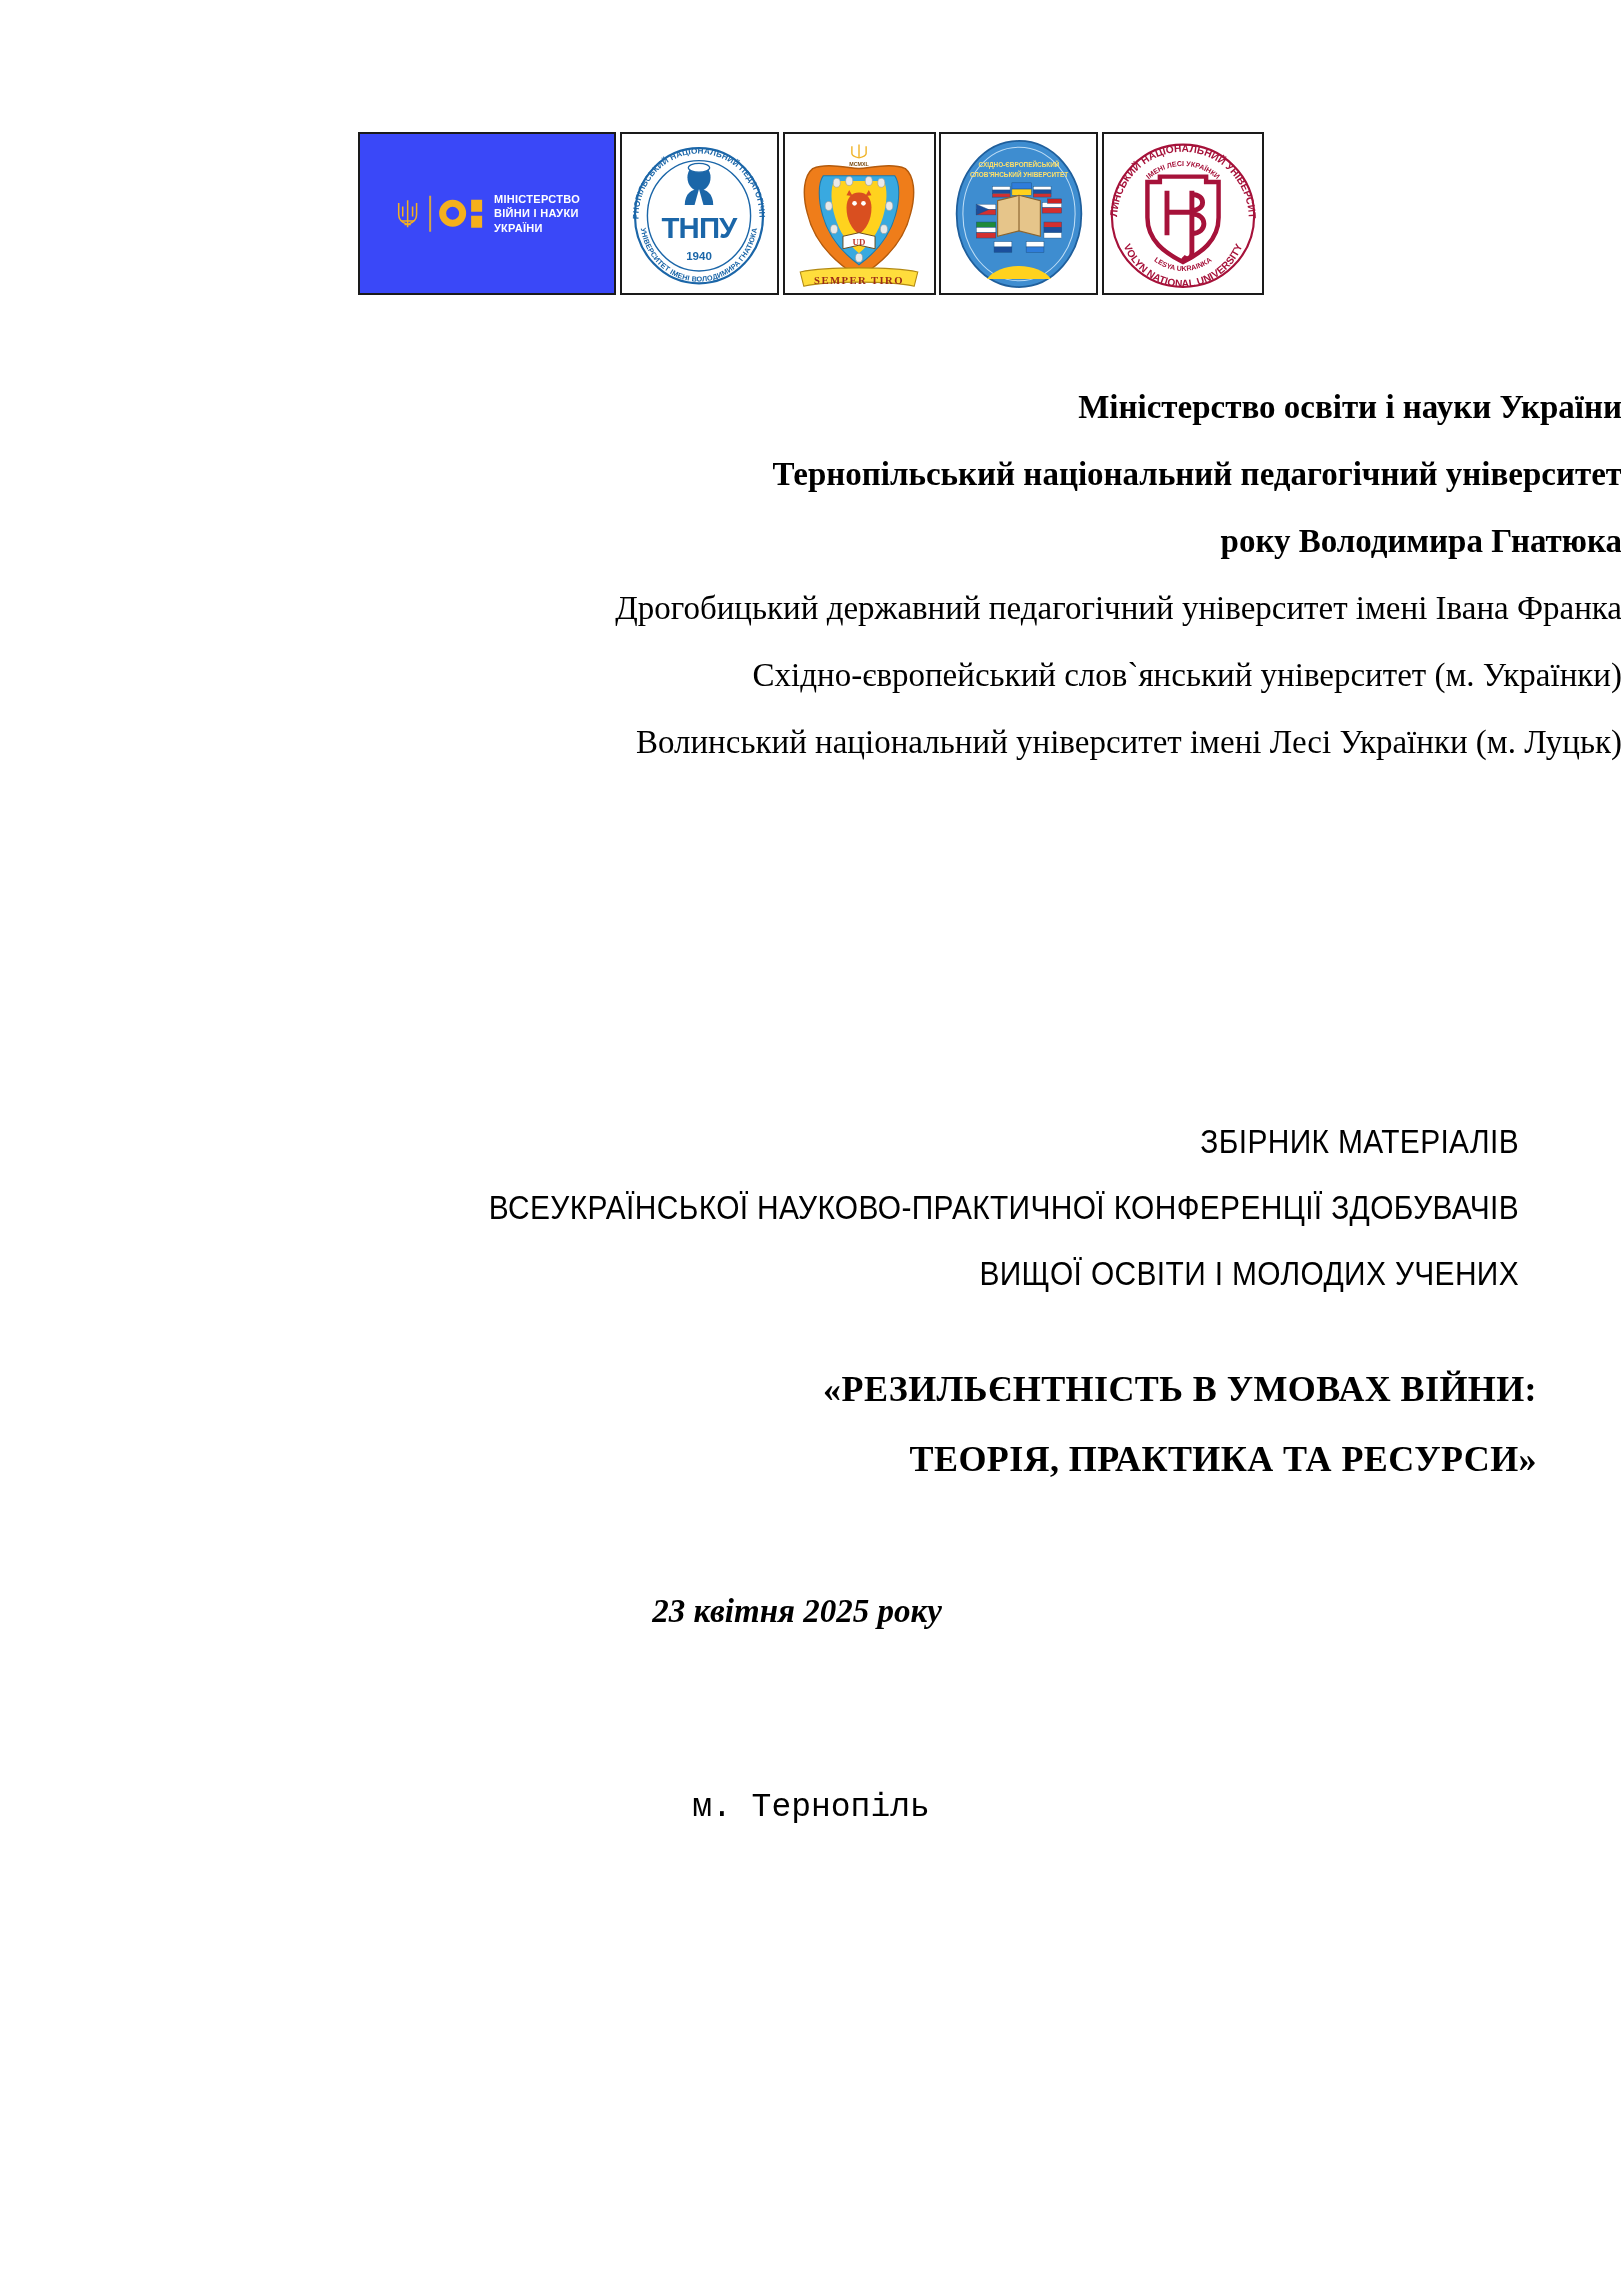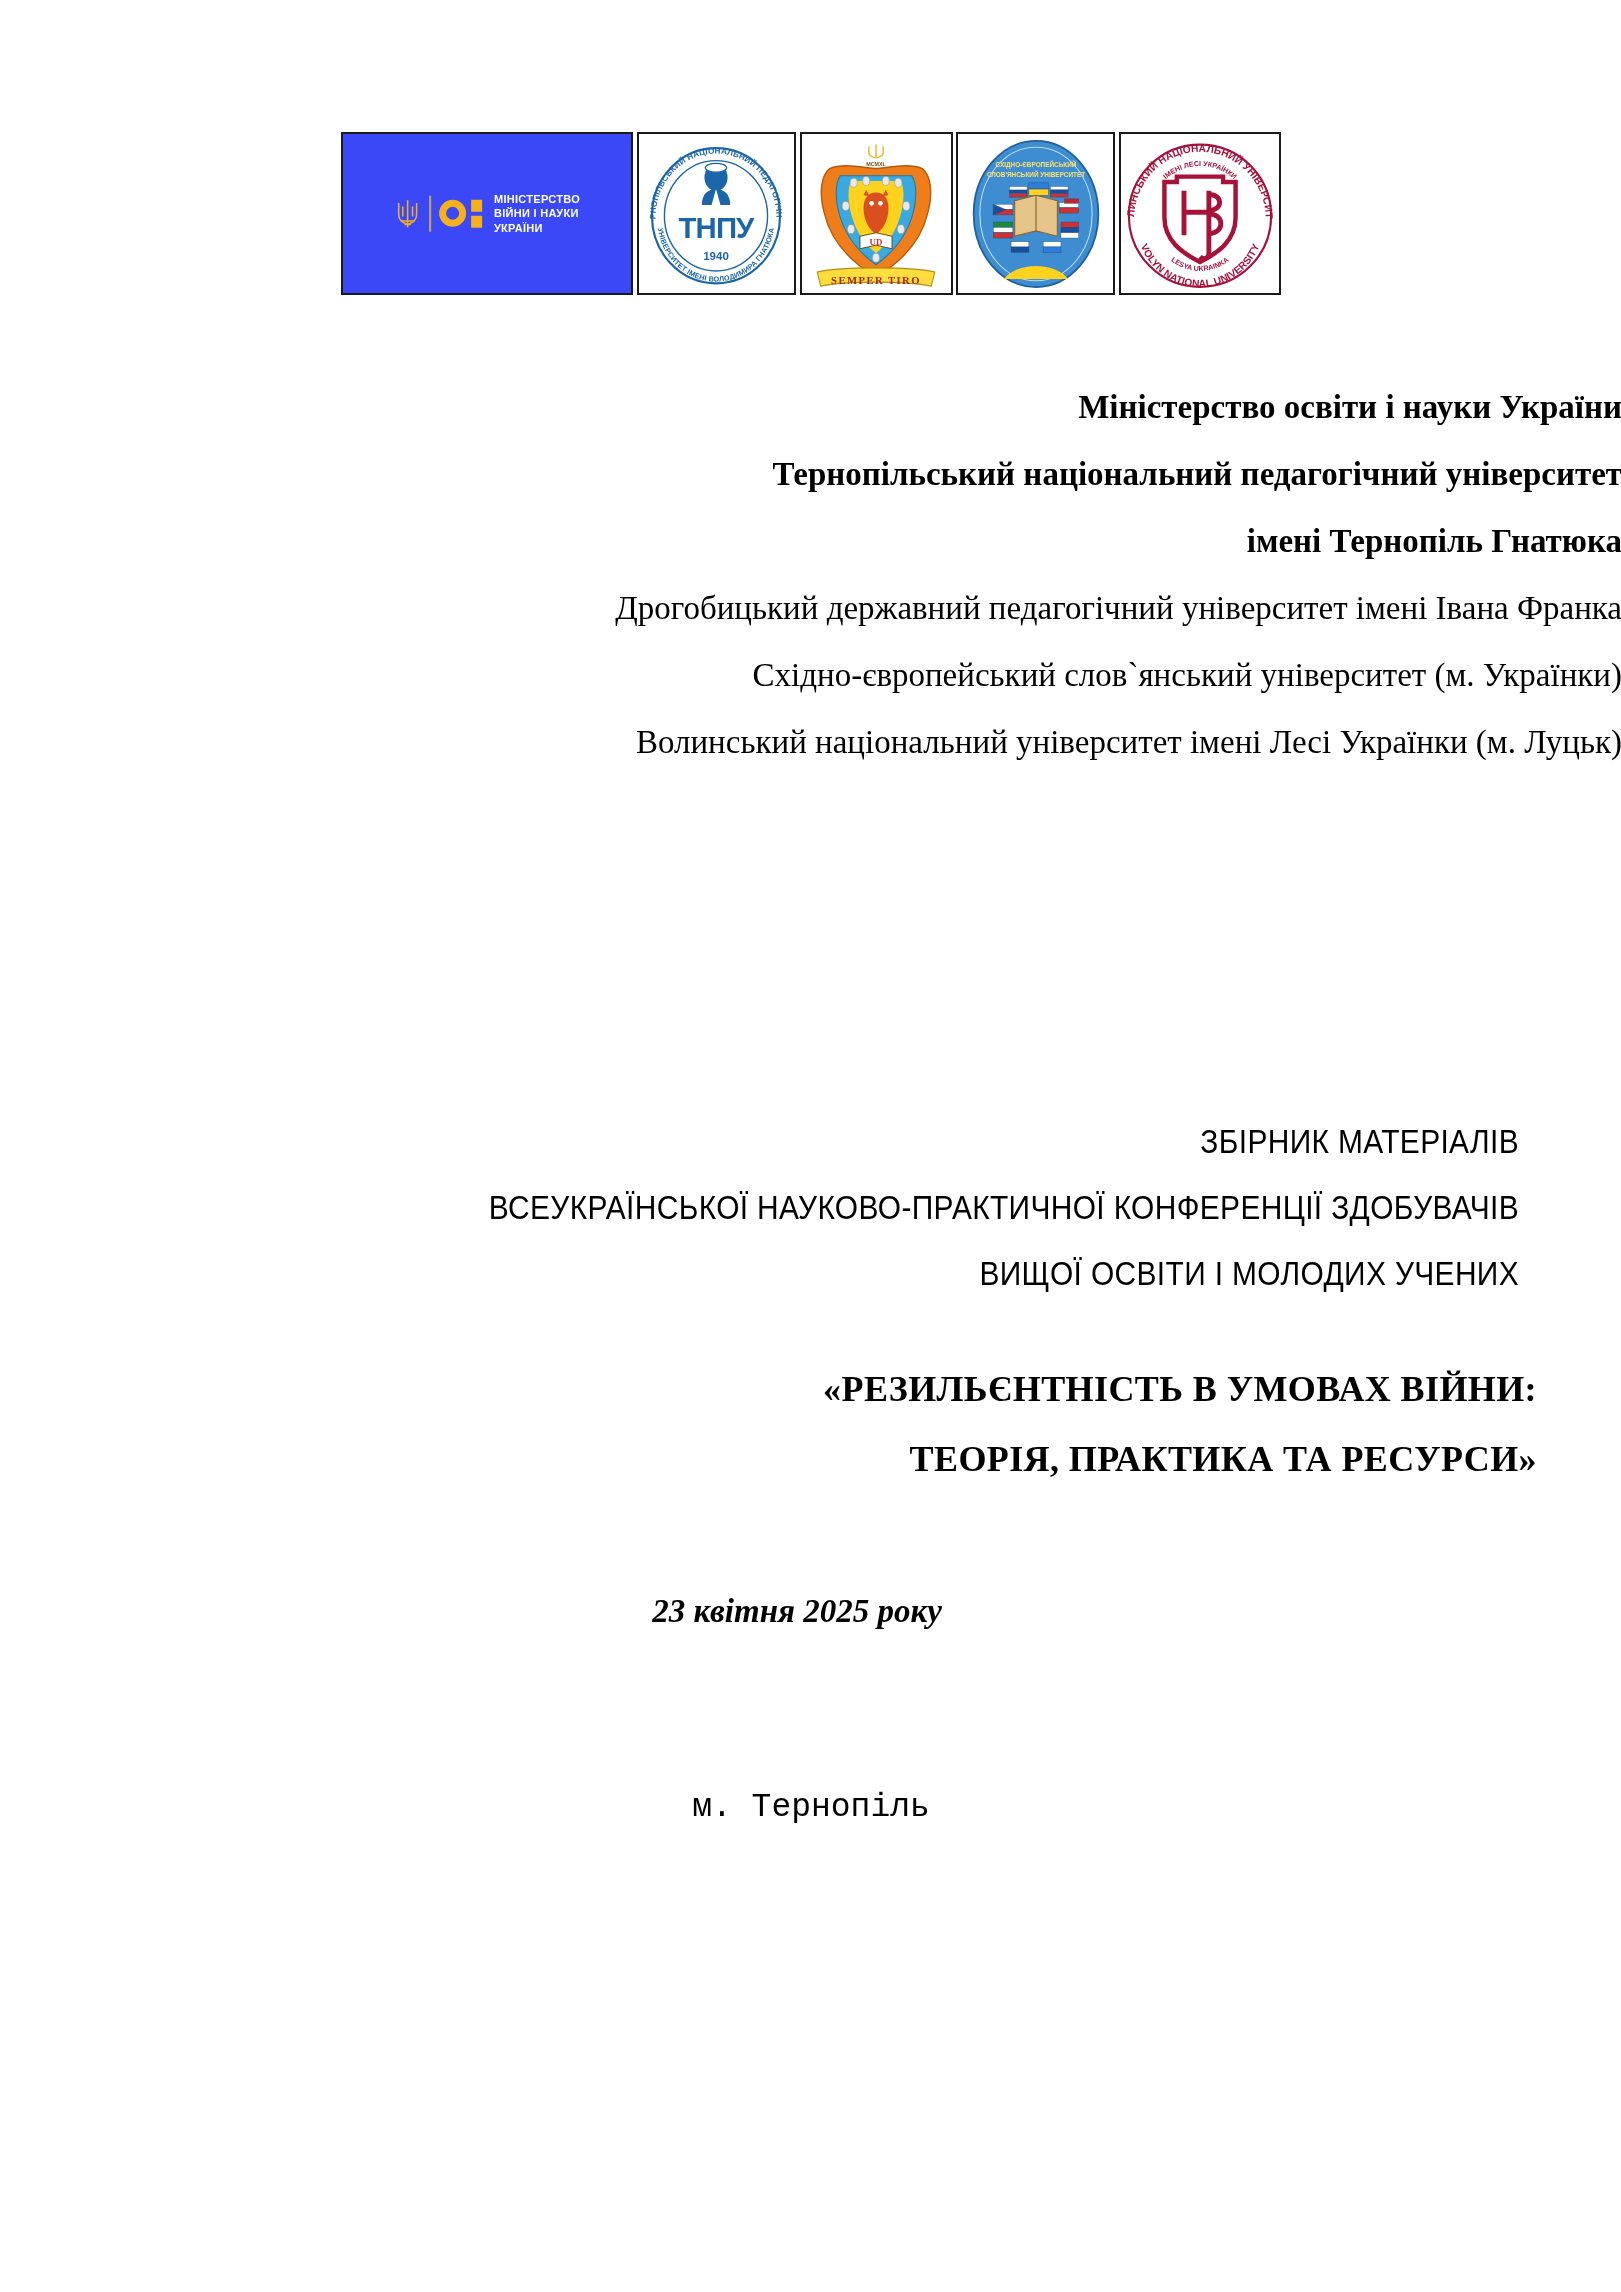--- a/index.html
+++ b/index.html
@@ -35,21 +35,21 @@
     gap: 3.6px;
   }
   .logo-box {
     border: 2.7px solid #1a1a1a;
     background: #ffffff;
     box-sizing: border-box;
     position: relative;
     overflow: hidden;
     height: 163px;
   }
-  .logo-mon   { width: 292px; background: #3a48f8; }
+  .logo-mon   { width: 258px; background: #3a48f8; }
   .logo-tnpu  { width: 159px; }
   .logo-dd    { width: 153px; }
   .logo-see   { width: 159px; }
   .logo-vnu   { width: 162px; }
 
   
   .mon-inner {
     position: absolute;
     top: 50%;
     left: 50%;
@@ -334,21 +334,21 @@
           <path d="M96 88 C114 88 114 110 96 110"></path>
         </g>
       </svg>
     </div>
 
   </div>
 
   <div class="block-top">
     <div class="ln b">Міністерство освіти і науки України</div>
     <div class="ln b">Тернопільський національний педагогічний університет</div>
-    <div class="ln b">імені Тернопіль Гнатюка</div>
+    <div class="ln b">року Володимира Гнатюка</div>
     <div class="ln">Дрогобицький державний педагогічний університет імені Івана Франка</div>
     <div class="ln">Східно-європейський слов`янський університет (м. Українки)</div>
     <div class="ln">Волинський національний університет імені Лесі Українки (м. Луцьк)</div>
   </div>
 
   <div class="block-mid">
     <div class="ln-narrow">ЗБІРНИК   МАТЕРІАЛІВ</div>
     <div class="ln-narrow">ВСЕУКРАЇНСЬКОЇ НАУКОВО-ПРАКТИЧНОЇ КОНФЕРЕНЦІЇ ЗДОБУВАЧІВ</div>
     <div class="ln-narrow">ВИЩОЇ ОСВІТИ І МОЛОДИХ УЧЕНИХ</div>
   </div>

